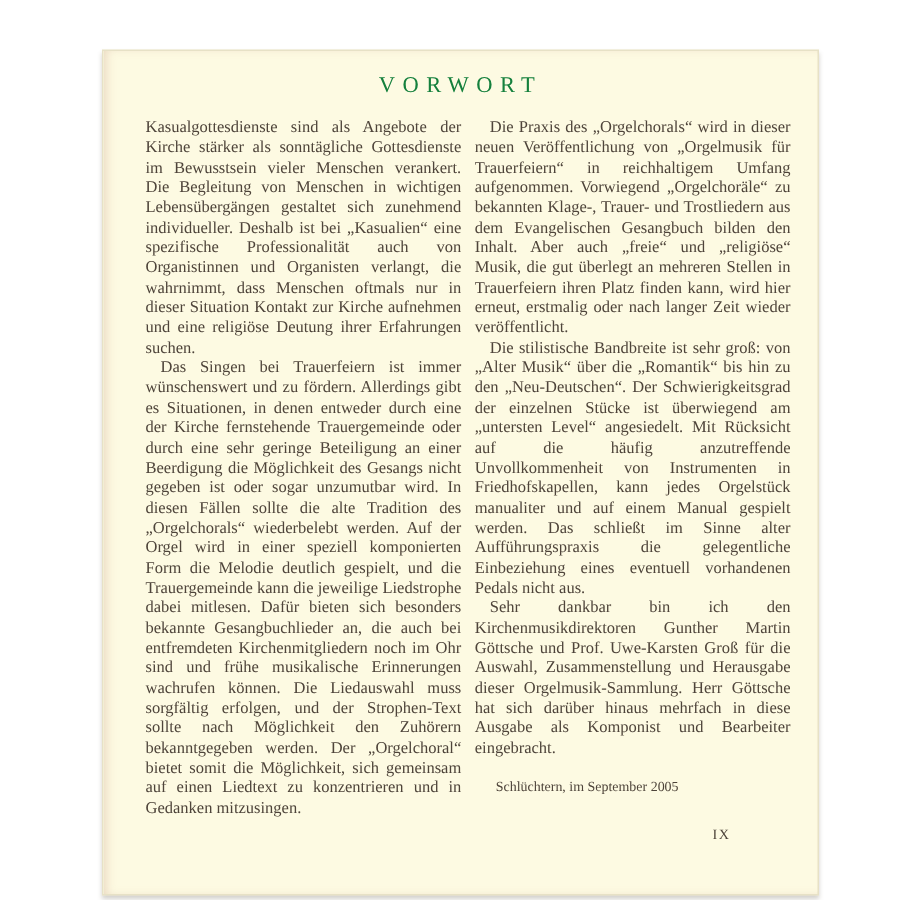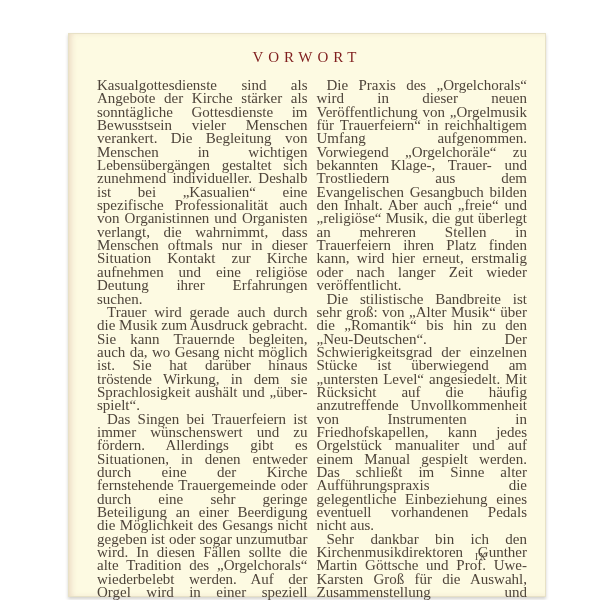--- a/index.html
+++ b/index.html
@@ -28,37 +28,37 @@
     box-sizing: border-box;
     box-shadow: inset 4px 0 7px -3px rgba(205, 160, 140, 0.45),
                 0 2px 3px rgba(80, 70, 55, 0.25);
   }
   .page-title {
     margin-top: 15px;
     text-align: center;
     font-size: 15px;
     font-weight: normal;
     letter-spacing: 5px;
-    color: #7f1d1d;
+    color: #15803d;
   }
   .columns {
     display: flex;
     gap: 9px;
     padding: 0 18px 0 28px;
     margin-top: 13px;
   }
   .col {
     flex: 1;
     min-width: 0;
   }
   .col p {
     margin: 0;
     text-align: justify;
     hyphens: auto;
-    font-size: 15px;
+    font-size: 11px;
     line-height: 13.35px;
     color: #4e443a;
     text-indent: 10px;
   }
   .col-left p:first-child {
     text-indent: 0;
   }
   .signature {
     margin-top: 13px;
     padding-left: 14px;
@@ -84,21 +84,20 @@
 
 <div class="canvas">
   <div class="book-page">
 
     <h1 class="page-title">VORWORT</h1>
 
     <div class="columns">
 
       <div class="col col-left">
         <p>Kasualgottesdienste sind als Angebote der Kirche stärker als sonntägliche Gottesdienste im Bewusstsein vieler Menschen verankert. Die Begleitung von Menschen in wichtigen Lebensübergängen gestaltet sich zunehmend individueller. Deshalb ist bei „Kasualien“ eine spezifische Professionalität auch von Organistinnen und Organisten verlangt, die wahrnimmt, dass Menschen oftmals nur in dieser Situation Kontakt zur Kirche aufnehmen und eine religiöse Deutung ihrer Erfahrungen suchen.</p>
-        <p>Trauer wird gerade auch durch die Musik zum Ausdruck gebracht. Sie kann Trauernde begleiten, auch da, wo Gesang nicht möglich ist. Sie hat darüber hinaus tröstende Wirkung, in dem sie Sprachlosigkeit aushält und „über-spielt“.</p>
         <p>Das Singen bei Trauerfeiern ist immer wünschenswert und zu fördern. Allerdings gibt es Situationen, in denen entweder durch eine der Kirche fernstehende Trauergemeinde oder durch eine sehr geringe Beteiligung an einer Beerdigung die Möglichkeit des Gesangs nicht gegeben ist oder sogar unzumutbar wird. In diesen Fällen sollte die alte Tradition des „Orgelchorals“ wiederbelebt werden. Auf der Orgel wird in einer speziell komponierten Form die Melodie deutlich gespielt, und die Trauergemeinde kann die jeweilige Liedstrophe dabei mitlesen. Dafür bieten sich besonders bekannte Gesangbuchlieder an, die auch bei entfremdeten Kirchenmitgliedern noch im Ohr sind und frühe musikalische Erinnerungen wachrufen können. Die Liedauswahl muss sorgfältig erfolgen, und der Strophen-Text sollte nach Möglichkeit den Zuhörern bekanntgegeben werden. Der „Orgelchoral“ bietet somit die Möglichkeit, sich gemeinsam auf einen Liedtext zu konzentrieren und in Gedanken mitzusingen.</p>
       </div>
 
       <div class="col col-right">
         <p>Die Praxis des „Orgelchorals“ wird in dieser neuen Veröffentlichung von „Orgelmusik für Trauerfeiern“ in reichhaltigem Umfang aufgenommen. Vorwiegend „Orgelchoräle“ zu bekannten Klage-, Trauer- und Trostliedern aus dem Evangelischen Gesangbuch bilden den Inhalt. Aber auch „freie“ und „religiöse“ Musik, die gut überlegt an mehreren Stellen in Trauerfeiern ihren Platz finden kann, wird hier erneut, erstmalig oder nach langer Zeit wieder veröffentlicht.</p>
         <p>Die stilistische Bandbreite ist sehr groß: von „Alter Musik“ über die „Romantik“ bis hin zu den „Neu-Deutschen“. Der Schwierigkeitsgrad der einzelnen Stücke ist überwiegend am „untersten Level“ angesiedelt. Mit Rücksicht auf die häufig anzutreffende Unvollkommenheit von Instrumenten in Friedhofskapellen, kann jedes Orgelstück manualiter und auf einem Manual gespielt werden. Das schließt im Sinne alter Aufführungspraxis die gelegentliche Einbeziehung eines eventuell vorhandenen Pedals nicht aus.</p>
         <p>Sehr dankbar bin ich den Kirchenmusikdirektoren Gunther Martin Göttsche und Prof. Uwe-Karsten Groß für die Auswahl, Zusammenstellung und Herausgabe dieser Orgelmusik-Sammlung. Herr Göttsche hat sich darüber hinaus mehrfach in diese Ausgabe als Komponist und Bearbeiter eingebracht.</p>
 
         <div class="signature">
           <div>Schlüchtern, im September 2005</div>

